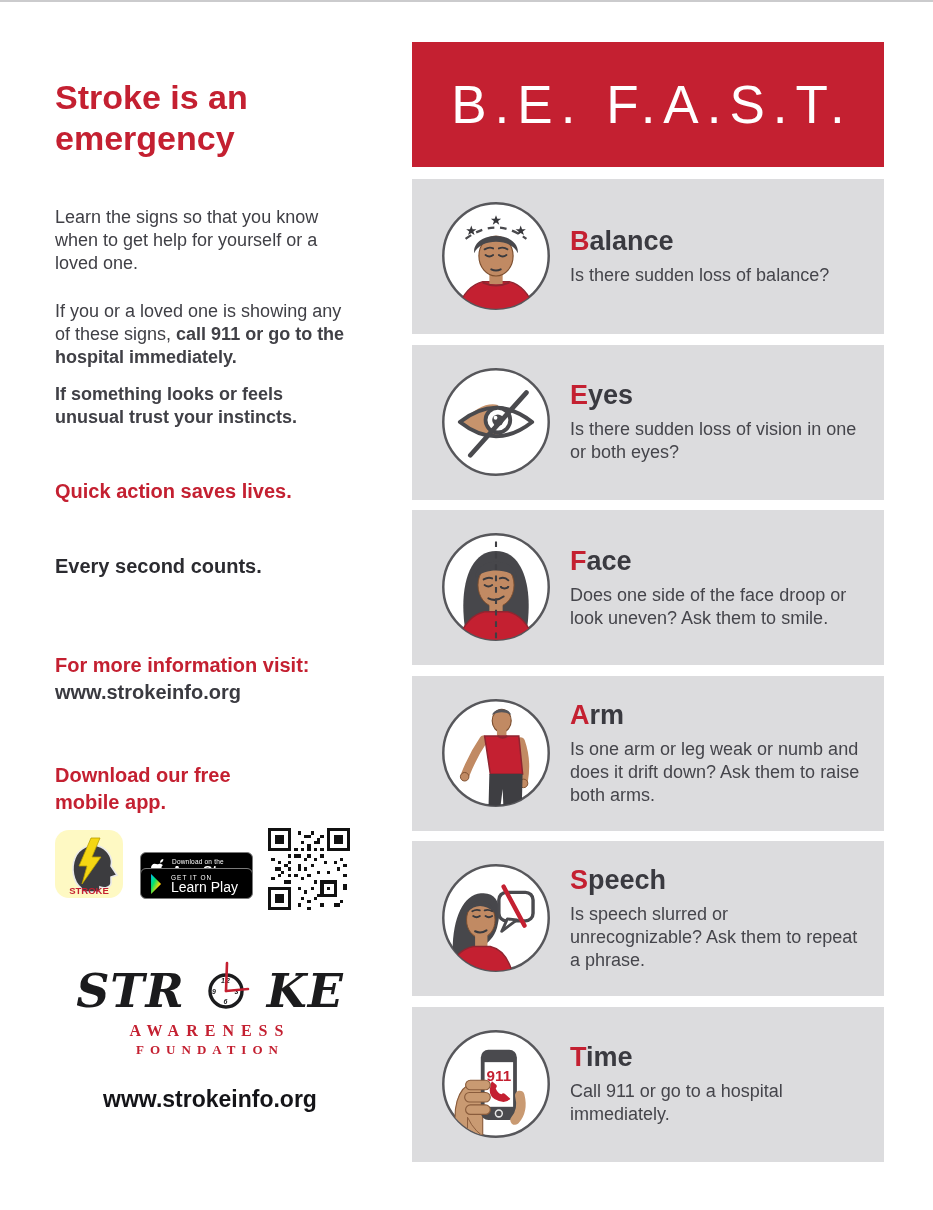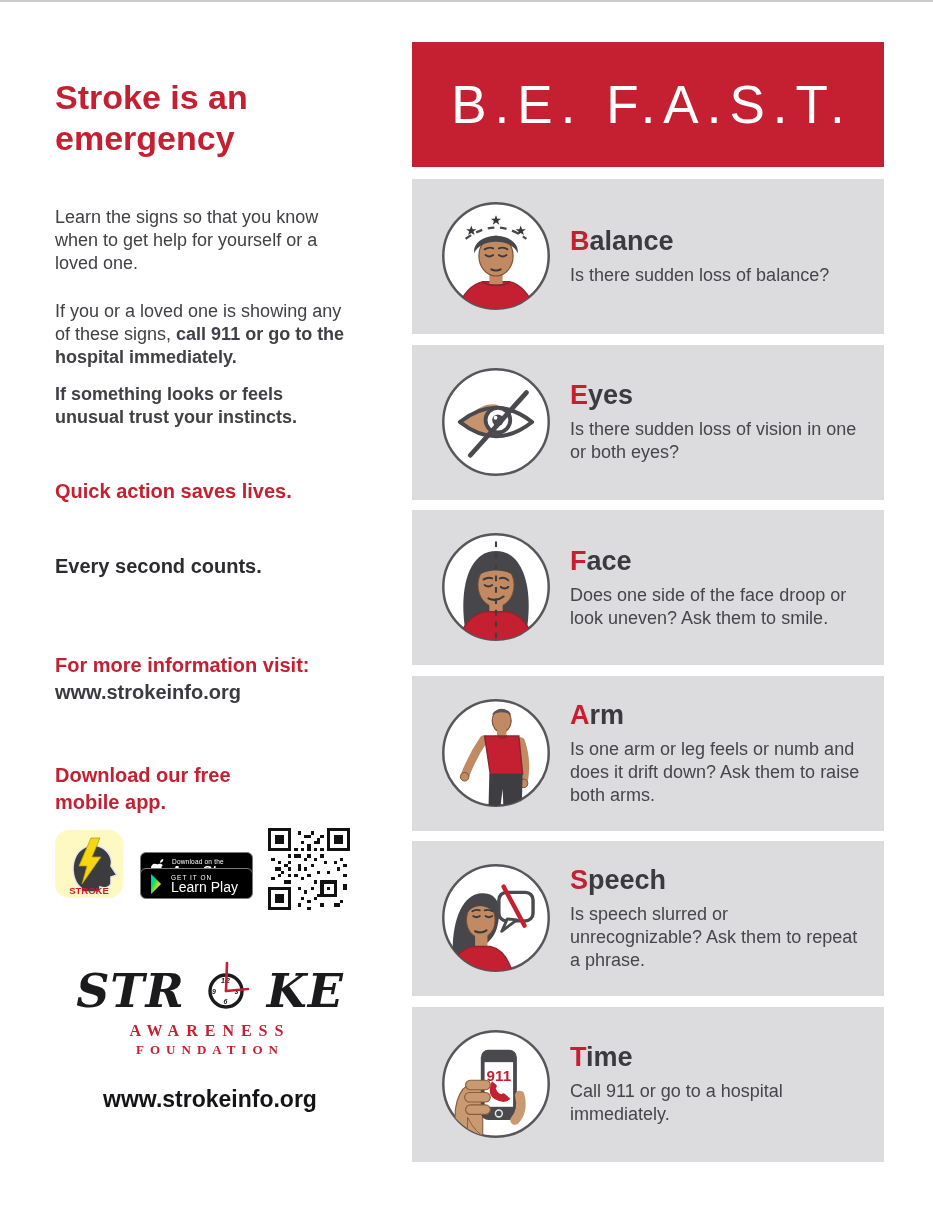--- a/index.html
+++ b/index.html
@@ -321,21 +321,21 @@
             <path d="M86,48 Q93,68 89,90" fill="none" stroke="#C18A63" stroke-width="9" stroke-linecap="round"></path>
             <circle cx="89" cy="92" r="4.5" fill="#C18A63" stroke="#7c4e2e" stroke-width="1"></circle>
             <path d="M48,42 L84,42 L88,82 L54,82 Z" fill="#C42031" stroke="#8f2530" stroke-width="1.6"></path>
             <path d="M62,42 q5,4 10,0" fill="none" stroke="#8f2530" stroke-width="2"></path>
             <path d="M53,82 L88,82 L87,122 L68,122 L67,98 L64,122 L52,122 Z" fill="#3E3E42"></path>
           </g>
         </svg>
       </div>
       <div class="ctext">
         <div class="ctitle"><span class="red">A</span><span>rm</span></div>
-        <div class="cdesc">Is one arm or leg feels or numb and does it drift down? Ask them to raise both arms.</div>
+        <div class="cdesc">Is one arm or leg weak or numb and does it drift down? Ask them to raise both arms.</div>
       </div>
     </div>
 
     <div class="card">
       <div class="circle">
         <svg width="114" height="114" viewBox="0 0 120 120">
           <defs>
               <clipPath id="c4">
                 <circle cx="60" cy="60" r="55.5"></circle>
               </clipPath>

